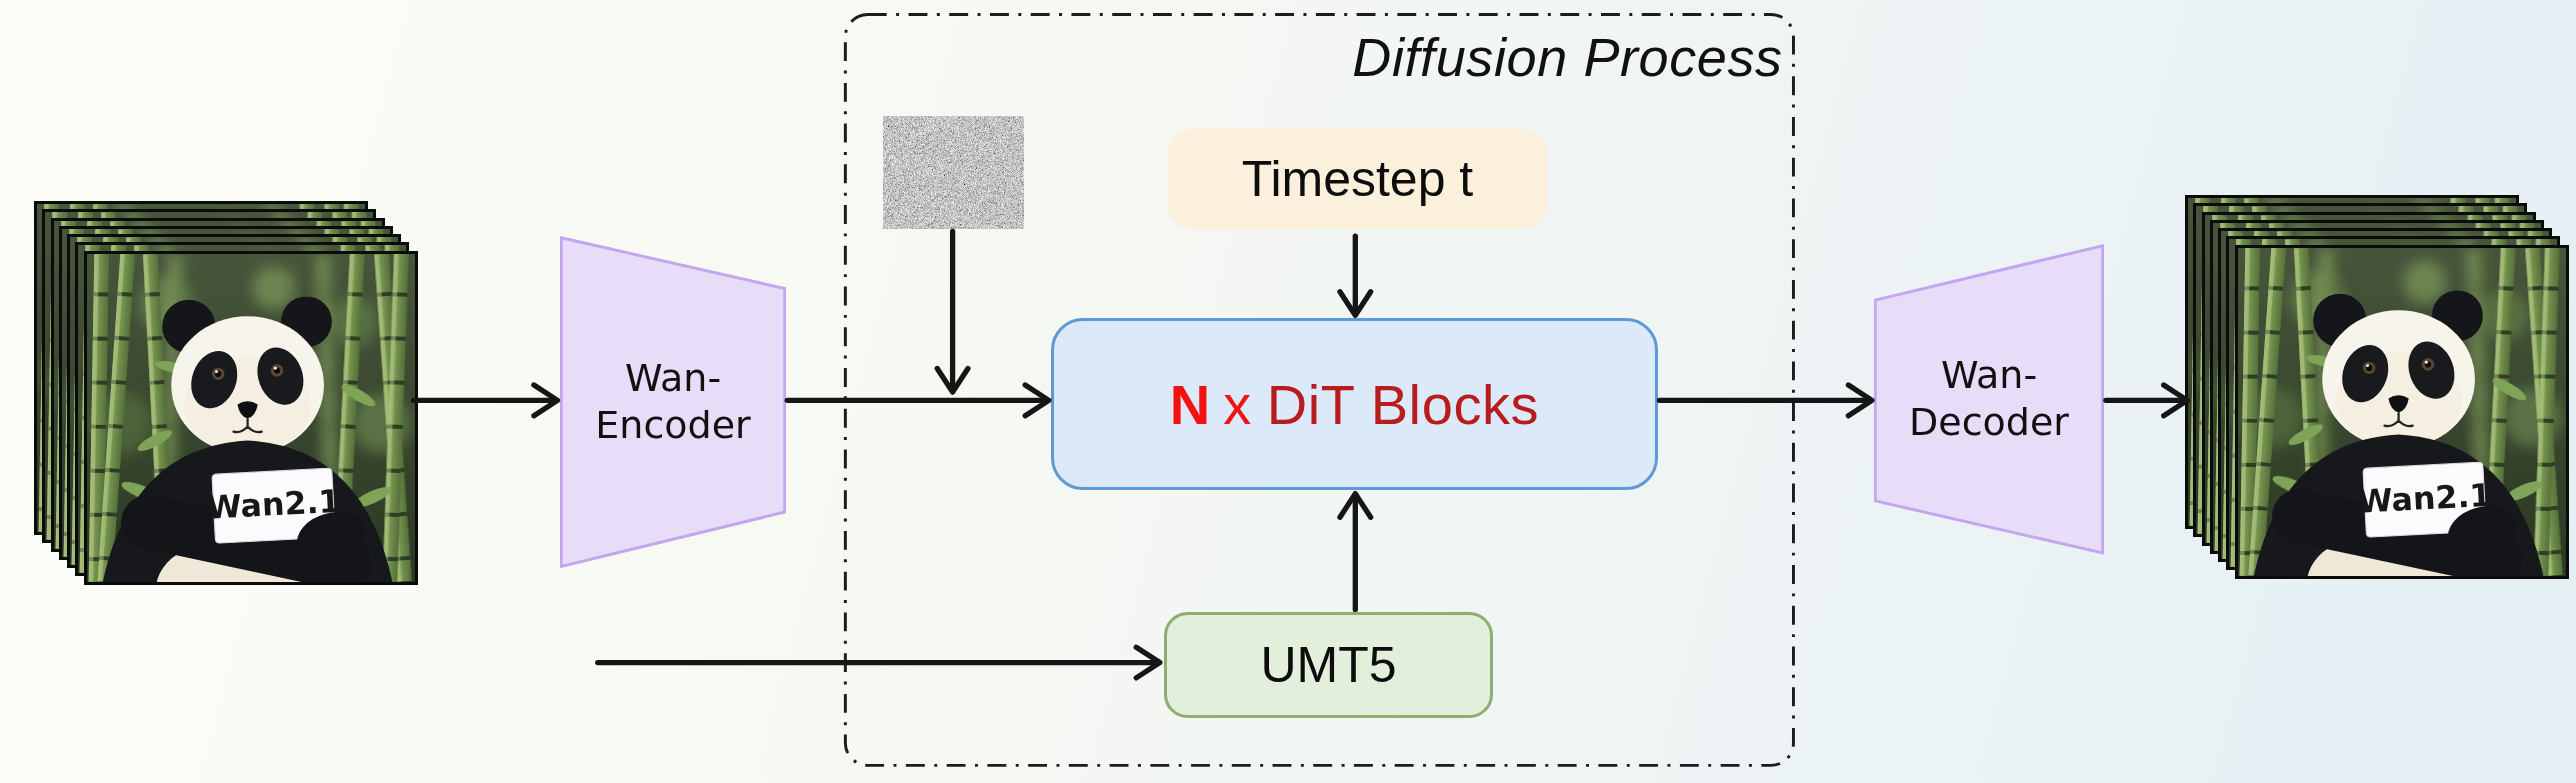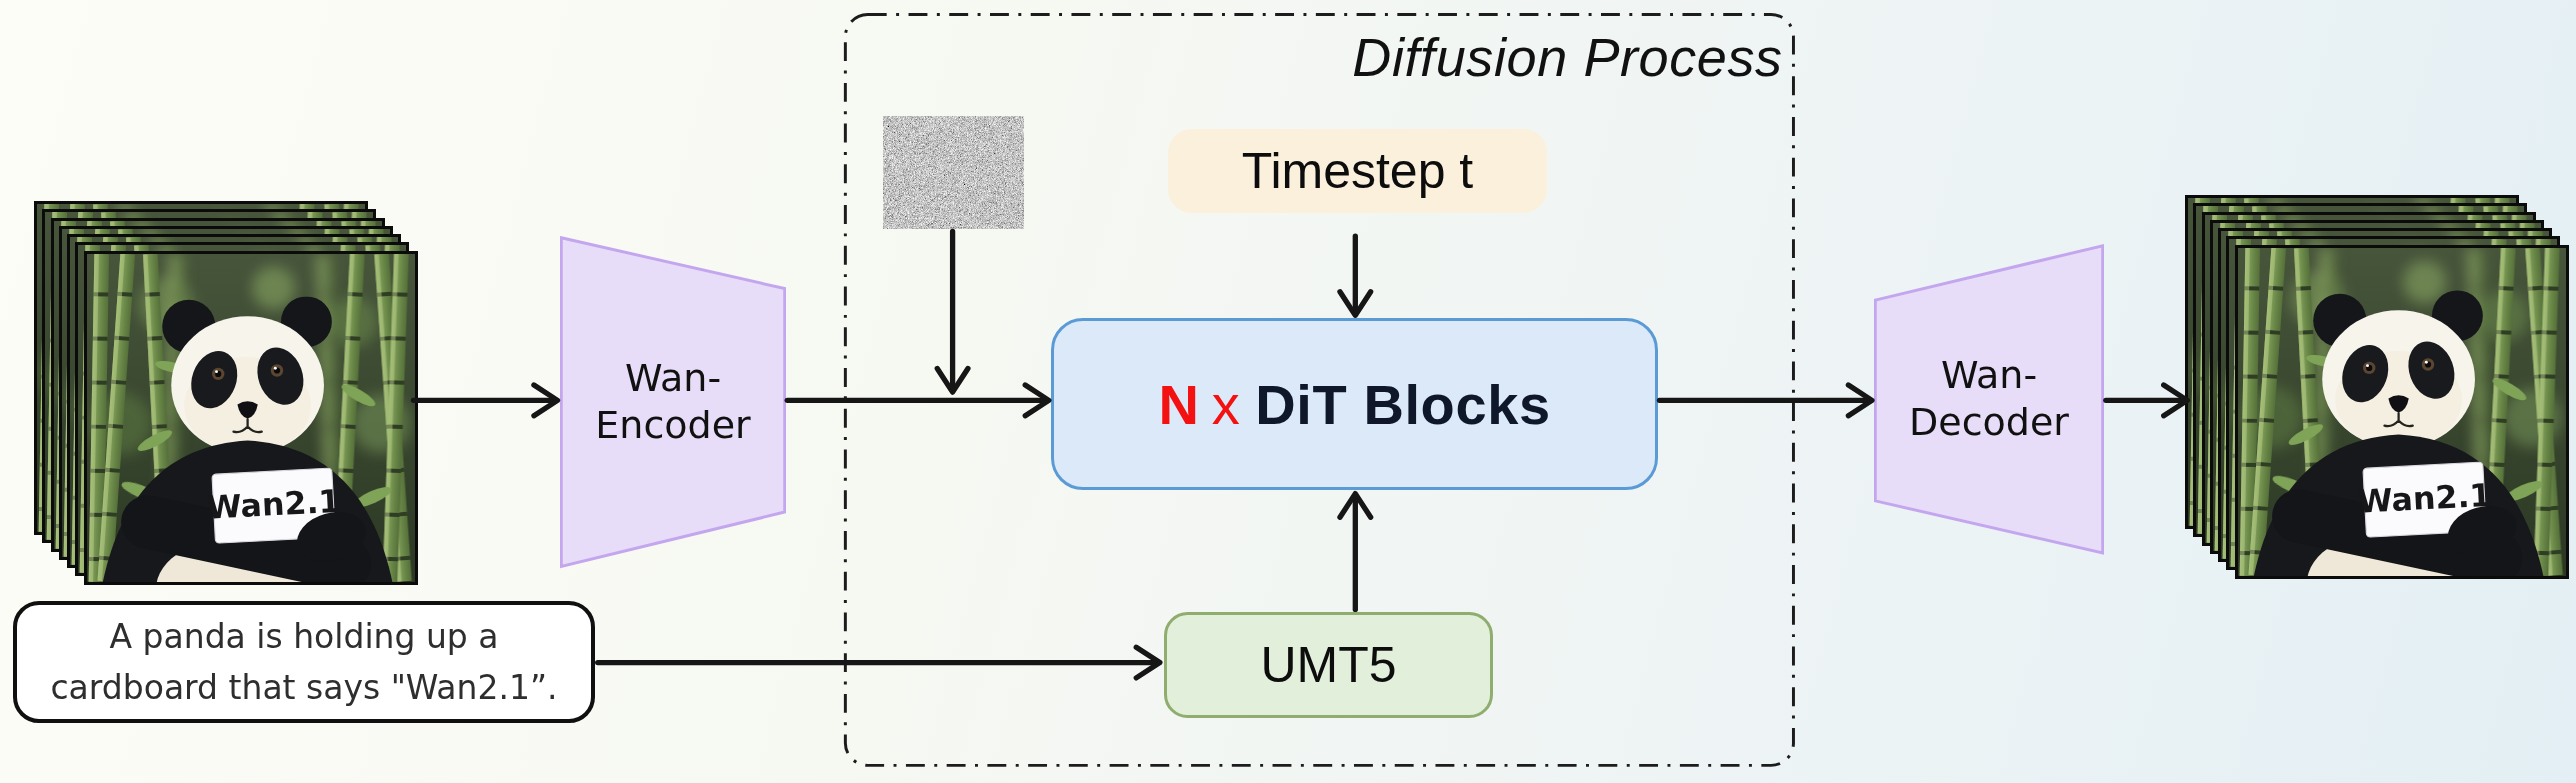--- a/index.html
+++ b/index.html
@@ -27,21 +27,21 @@
     position:absolute; box-sizing:border-box; display:flex;
     align-items:center; justify-content:center; text-align:center;
   }
   .timestep{ background:#faf0dc; border-radius:23.6px; font-size:50px; }
   .dit{
     background:#dce9f8; border:3px solid #5b9bd5; border-radius:32px;
     font-size:56px;
   }
   .dit .n{ color:#f31111; font-weight:bold; margin-right:13px; }
   .dit .times{ color:#f31111; font-weight:400; margin-right:15.4px; }
-  .dit .blocks{ color:#0f172a; font-weight:700; letter-spacing:0.6px; }
+  .dit .blocks{ color:#b91c1c; font-weight:400; letter-spacing:0.6px; }
   .umt5{ background:#e2efda; border:3px solid #8fad6e; border-radius:23.6px; font-size:50px; }
   .prompt{
     background:#ffffff; border:4.1px solid #101010; border-radius:26px;
     font-family:"DejaVu Sans", sans-serif; font-size:33px; line-height:51px; color:#2e2e2e;
     flex-direction:column;
   }
   .diff-title{
     position:absolute; left:1346px; top:26px; width:443px; text-align:center;
     font-size:54px; font-style:italic; color:#111; letter-spacing:0.6px;
   }
@@ -247,39 +247,35 @@
 
   <svg class="abs" style="left:843px; top:12.4px;" width="954" height="757" viewBox="0 0 1616 1282">
     <rect x="4" y="4" width="1606" height="1272" rx="38" fill="none" stroke="#1c1c1c" stroke-width="5" stroke-dasharray="32 16 5 16"></rect>
   </svg>
   <div class="diff-title">Diffusion Process</div>
 
   <svg class="abs" style="left:883px; top:116px;" width="141" height="113" viewBox="0 0 238 192">
     <rect width="238" height="192" fill="#8a8a8a" filter="url(#noiseF)"></rect>
   </svg>
 
-  <div class="box timestep" style="left:1168px; top:129px; width:379px; height:84px;">
+  <div class="box timestep" style="left:1168px; top:129px; width:379px; height:100px;">
     <span>Timestep t</span>
   </div>
 
   <div class="box dit" style="left:1051px; top:318px; width:607px; height:172px;">
     <span class="n">N</span>
     <span class="times">x</span>
     <span class="blocks">DiT Blocks</span>
   </div>
 
 
   <div class="box umt5" style="left:1164px; top:612px; width:329px; height:106px;">
     <span>UMT5</span>
   </div>
 
-  <div class="box prompt" style="left:13px; top:601px; width:582px; height:122px;">
-    <span>A panda is holding up a</span>
-    <span>cardboard that says "Wan2.1”.</span>
-  </div>
 
   <svg class="overlay" width="2576" height="783" viewBox="0 0 4362 1326" fill="none" stroke="#161616" stroke-width="9" stroke-linecap="round" stroke-linejoin="round">
     <g>
       <path d="M700,678 H938"></path>
         <path d="M904,652 L944,678 L904,704"></path>
     </g>
     <g>
       <path d="M1333,678 H1770"></path>
         <path d="M1736,652 L1776,678 L1736,704"></path>
     </g>

